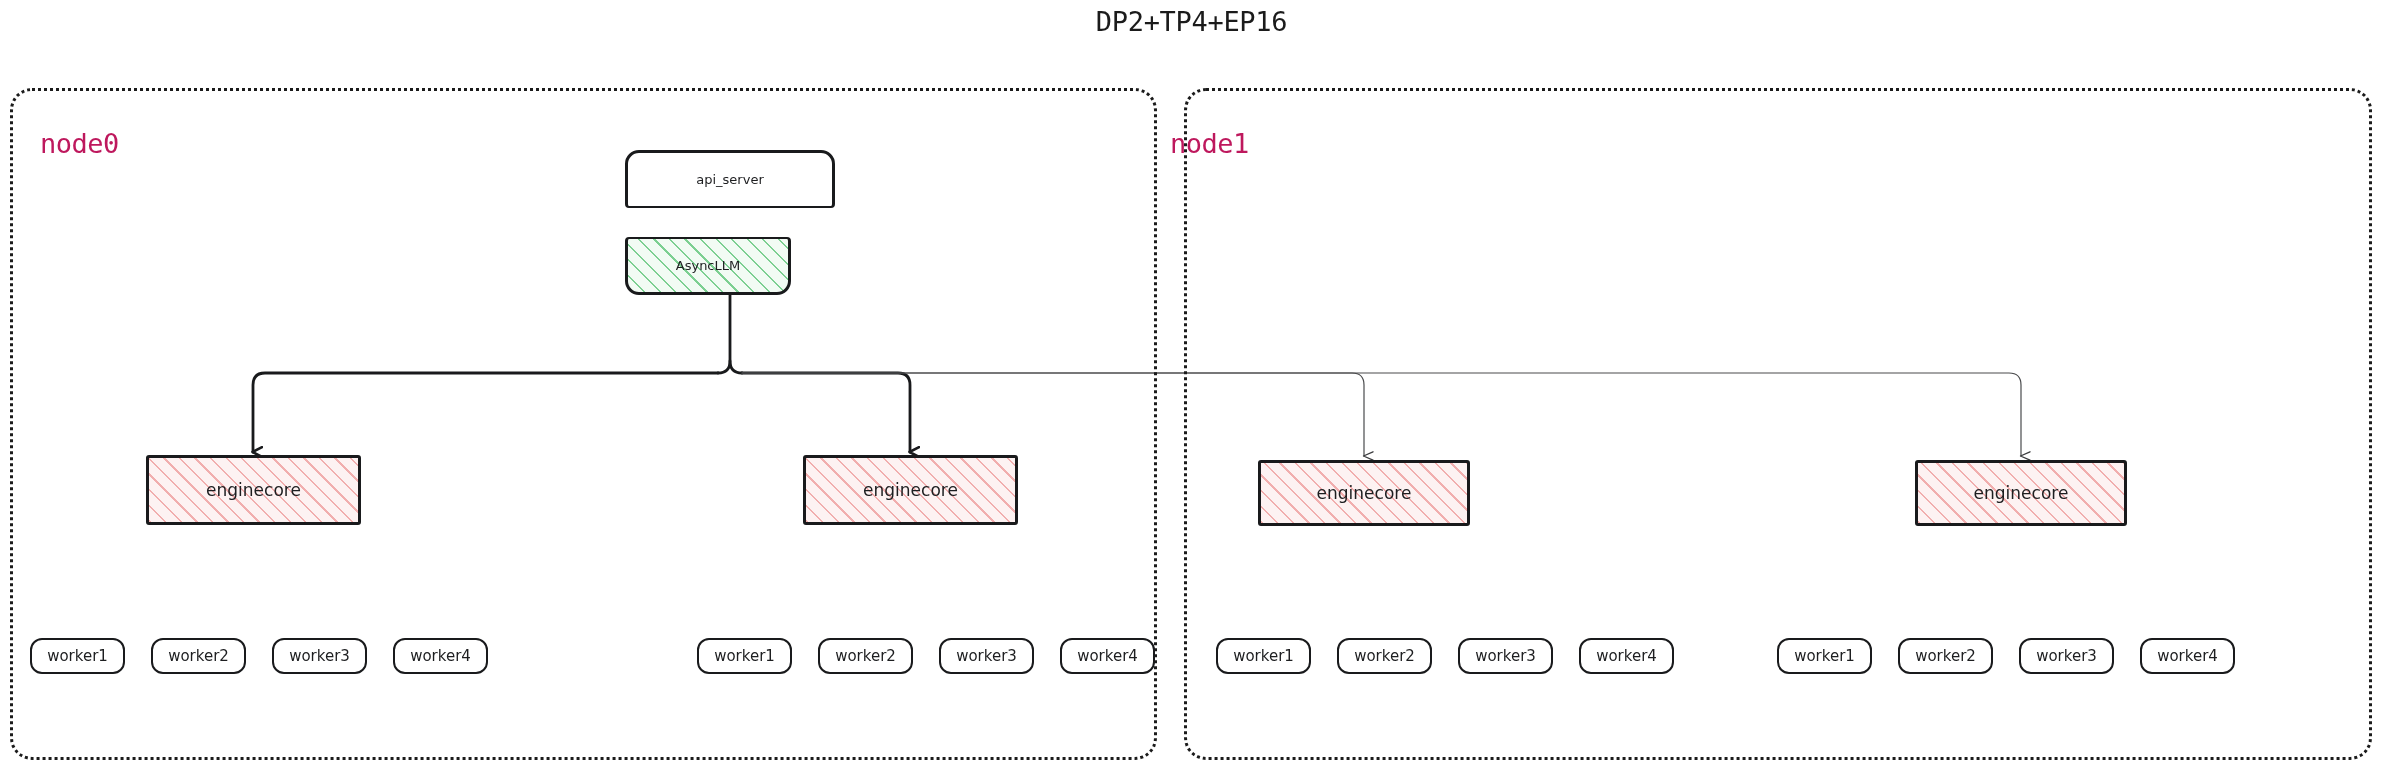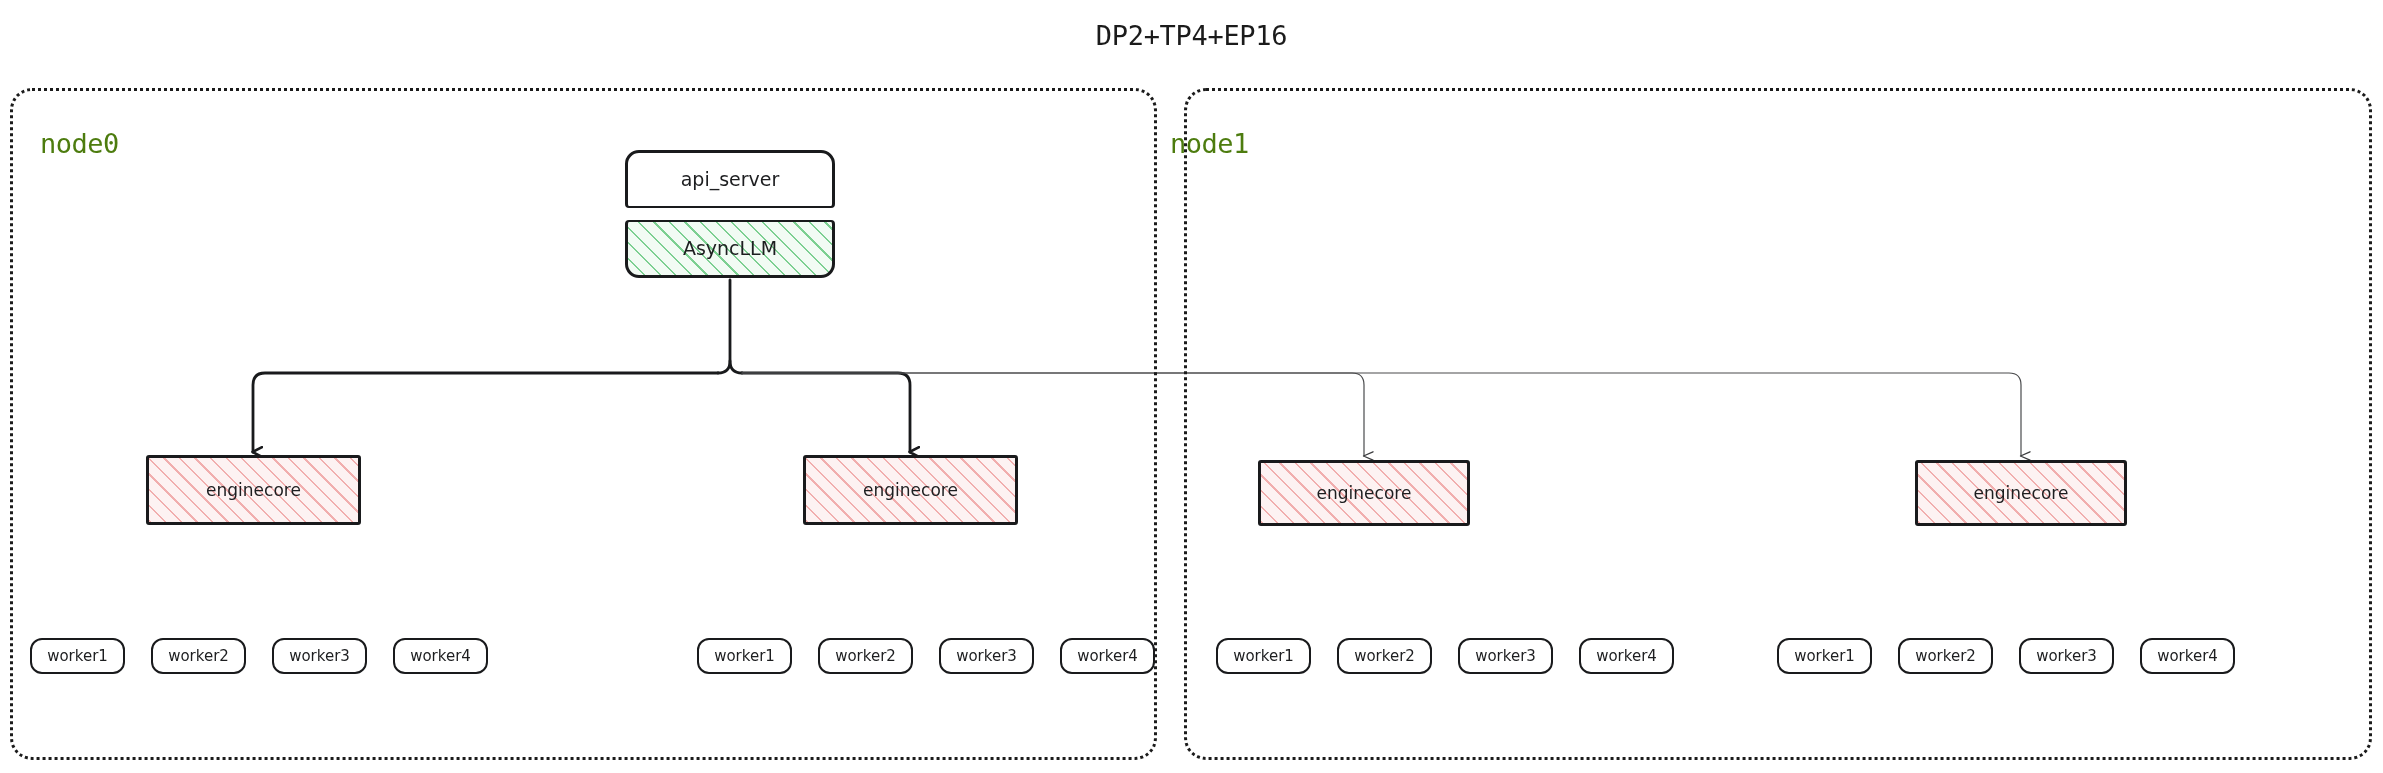--- a/index.html
+++ b/index.html
@@ -28,45 +28,44 @@
   .diagram-title {
     position: absolute;
     top: 6px;
     left: 0;
     width: 2383px;
     text-align: center;
     font-family: "DejaVu Sans Mono", monospace;
     font-size: 27px;
     color: #1b1b1b;
     letter-spacing: -0.3px;
-    margin-top: 14px;
   }
   .node-group {
     position: absolute;
     border: 3px dotted #1b1b1b;
     border-radius: 22px;
     background: transparent;
     box-sizing: border-box;
   }
   .node-label {
     position: absolute;
     font-family: "DejaVu Sans Mono", monospace;
     font-size: 27px;
-    color: #4d7c0f;
+    color: #be185d;
     letter-spacing: -0.5px;
   }
   .box {
     position: absolute;
     box-sizing: border-box;
     border: 3px solid #191a1c;
     background: #ffffff;
     display: flex;
     align-items: center;
     justify-content: center;
-    font-size: 19px;
+    font-size: 13px;
     color: #1d1e20;
     border-radius: 11px;
     overflow: hidden;
   }
   .box .box-label {
     position: relative;
     z-index: 2;
     line-height: 1;
     white-space: nowrap;
   }
@@ -130,21 +129,21 @@
         <path d="M742,373 L2009,373 Q2021,373 2021,385 L2021,456" fill="none" stroke="#4a4b4d" stroke-width="1.2" stroke-linecap="round" stroke-linejoin="round" marker-end="url(#ah-light)"></path>
       </g>
   </svg>
 
   <div id="nodes-root">
       <div class="node-group" style="left: 10px; top: 88px; width: 1147px; height: 672px;"></div>
       <div class="node-label" style="left: 40px; top: 128px;">node0</div>
       <div class="box box-api" style="left: 625px; top: 150px; width: 210px; height: 58px;">
         <span class="box-label">api_server</span>
       </div>
-      <div class="box box-async" style="left: 625px; top: 220px; width: 210px; height: 58px;">
+      <div class="box box-async" style="left: 625px; top: 237px; width: 166px; height: 58px;">
         <span class="box-label">AsyncLLM</span>
       </div>
       <div class="box box-engine" style="left: 146px; top: 455px; width: 215px; height: 70px;">
         <span class="box-label">enginecore</span>
       </div>
       <div class="box box-engine" style="left: 803px; top: 455px; width: 215px; height: 70px;">
         <span class="box-label">enginecore</span>
       </div>
       <div class="box box-worker" style="left: 30px; top: 638px; width: 95px; height: 36px;">
         <span class="box-label">worker1</span>

